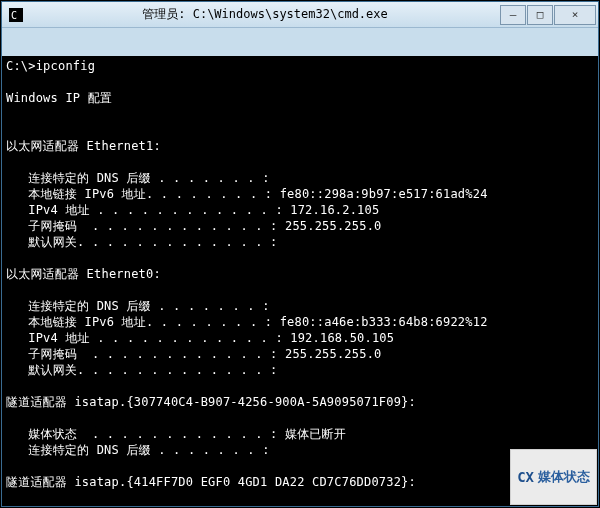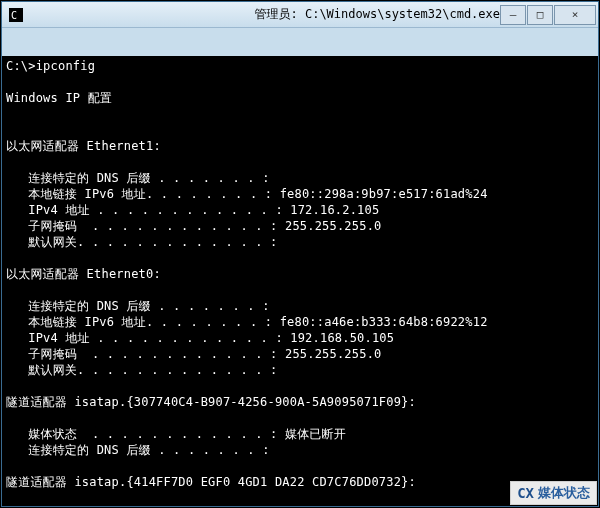--- a/index.html
+++ b/index.html
@@ -34,21 +34,21 @@
   }
   .titlebar .icon {
     width: 16px; height: 16px;
     margin-right: 6px;
     display: inline-flex;
     align-items: center;
     justify-content: center;
   }
   .titlebar .title-text {
     flex: 1;
-    text-align: right;
+    text-align: center;
     white-space: nowrap;
     overflow: hidden;
   }
   .win-btns {
     display: flex;
     gap: 1px;
   }
   .win-btn {
     width: 26px;
     height: 20px;
@@ -79,21 +79,21 @@
     margin-top: 28px;
   }
   .watermark {
     position: absolute;
     right: 2px;
     bottom: 2px;
     background: rgba(255,255,255,0.92);
     color: #2b5f9e;
     font-size: 13px;
     font-weight: bold;
-    padding: 2px 6px;
+    padding: 18px 6px;
     border: 1px solid #d0d0d0;
     display: flex;
     align-items: center;
     gap: 4px;
   }
   .watermark .cx {
     color: #1e4f8c;
     font-weight: bold;
     font-size: 14px;
     display:inline-block;

